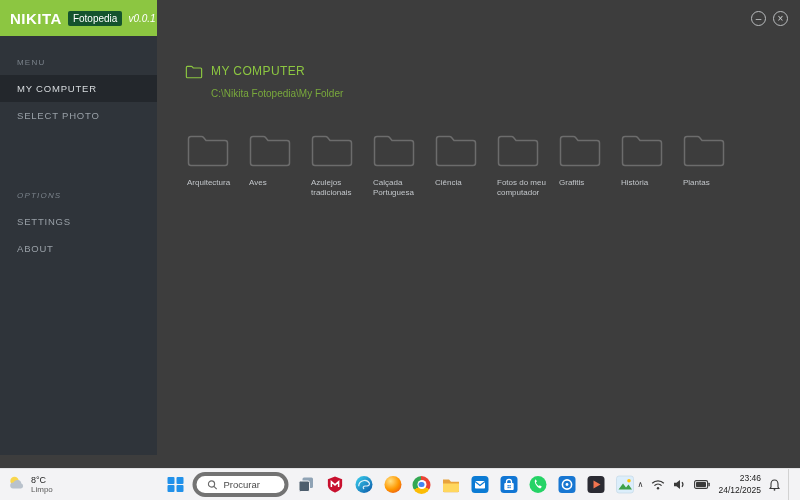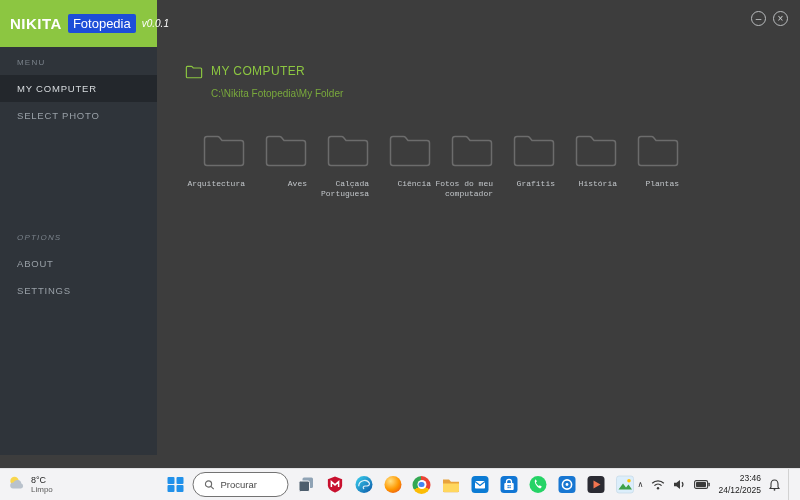--- a/index.html
+++ b/index.html
@@ -1,61 +1,61 @@
 <!DOCTYPE html>
 <html><head>
 <meta charset="utf-8">
 <style>
   * { margin:0; padding:0; box-sizing:border-box; }
   html,body { width:800px; height:500px; overflow:hidden; }
   body { font-family:"Liberation Sans", sans-serif; background:#3d3d3d; position:relative; -webkit-user-select:none; user-select:none; }
 
   
-  .brand { position:absolute; left:0; top:0; width:157px; height:47px; background:#8cc641;
+  .brand { position:absolute; left:0; top:0; width:157px; height:36px; background:#8cc641;
            display:flex; align-items:center; padding-left:10px; gap:6px; z-index:5; }
   .brand-name { color:#fff; font-weight:bold; font-size:15px; letter-spacing:.5px; }
-  .brand-badge { background:#1d4ed8; color:#fff; font-size:13px; padding:2px 5px; border-radius:2px; }
+  .brand-badge { background:#14532d; color:#fff; font-size:10px; padding:2px 5px; border-radius:2px; }
   .brand-ver { color:#fff; font-size:10px; font-style:italic; }
 
   .topbar { position:absolute; left:157px; top:0; right:0; height:36px; background:#3d3d3d;
             display:flex; align-items:center; justify-content:flex-end; padding-right:12px; gap:7px; }
   .win-btn { width:15px; height:15px; border:1px solid #b9bcbe; border-radius:50%; color:#c9cccd;
              font-size:10px; line-height:13px; text-align:center; cursor:pointer; }
 
   
   .sidebar { position:absolute; left:0; top:36px; width:185px; bottom:45px; background:#2f343a; }
   .section-label { margin:22px 0 8px 17px; font-size:8px; letter-spacing:1.2px; color:#7a828a; }
-  .section-label.options { margin-top:104px;font-style:italic; }
+  .section-label.options { margin-top:62px;font-style:italic; }
   .nav-item { padding:8px 17px; font-size:9.5px; letter-spacing:.8px; color:#99a0a7; cursor:pointer; }
   .nav-item.active { background:#23272c; color:#d7dbde; }
 
   
   .main { position:absolute; left:157px; top:36px; right:0; bottom:45px; background:#3d3d3d; }
   .content-header { display:flex; align-items:flex-start; gap:8px; margin:28px 0 0 28px; }
   .content-title { color:#8cc641; font-size:12px; font-weight:normal; letter-spacing:.4px; }
   .content-path { color:#79a93c; font-size:10px; margin-top:10px; }
 
   .folder-grid { margin:32px 0 0 28px; display:grid; grid-template-columns:repeat(9,62px); row-gap:48px; }
-  .folder-cell { width:62px; text-align:right; cursor:pointer;font-family:Liberation Mono, monospace; }
+  .folder-cell { width:62px; text-align:left; cursor:pointer; }
   .folder-label { margin-top:6px; font-size:8px; line-height:1.3; color:#c2c6ca; padding:0 2px; word-wrap:break-word; }
 
   
   .taskbar { position:absolute; left:0; right:0; bottom:0; height:32px; background:#f3f3f5; border-top:1px solid #e3e3e5; }
   .weather { position:absolute; left:8px; top:50%; transform:translateY(-50%); display:flex; align-items:center; gap:5px; cursor:pointer; }
   .weather-text { display:flex; flex-direction:column; }
   .weather-temp { font-size:9px; color:#1f1f1f; }
   .weather-cond { font-size:8px; color:#5a5a5a; }
 
   .tb-center { position:absolute; left:50%; top:0; height:100%; transform:translateX(-50%);
                display:flex; align-items:center; gap:5px; }
   .start-btn { width:24px; height:24px; display:flex; align-items:center; justify-content:center; cursor:pointer; }
   .start-grid { display:grid; grid-template-columns:7px 7px; gap:1.5px; }
   .start-grid i { width:7px; height:7px; background:#2191ea; border-radius:1px; }
 
-  .search-box { height:25px; min-width:96px; background:#fff; border:1px solid #737373; border-radius:13px;
+  .search-box { height:25px; min-width:96px; background:#fff; border:4px solid #737373; border-radius:13px;
                 display:flex; align-items:center; gap:6px; padding:8px 11px; cursor:pointer; }
   .search-text { font-size:9.5px; color:#4a4a4a; }
 
   .app-icon { width:24px; height:24px; display:flex; align-items:center; justify-content:center; cursor:pointer; }
   .chrome-disc { width:18px; height:18px; border-radius:50%;
                  background:conic-gradient(#ea4335 0 33%, #fbbc05 0 66%, #34a853 0 100%);
                  display:flex; align-items:center; justify-content:center; }
   .chrome-white { width:9px; height:9px; border-radius:50%; background:#fff; display:flex; align-items:center; justify-content:center; }
   .chrome-blue { width:5.5px; height:5.5px; border-radius:50%; background:#4285f4; }
 
@@ -77,22 +77,22 @@
 <div class="topbar">
   <div class="win-btn">–</div>
   <div class="win-btn">×</div>
 </div>
 
 <div class="sidebar">
   <div class="section-label">MENU</div>
   <div class="nav-item active">MY COMPUTER</div>
   <div class="nav-item">SELECT PHOTO</div>
   <div class="section-label options">OPTIONS</div>
+  <div class="nav-item">SETTINGS</div>
   <div class="nav-item">ABOUT</div>
-  <div class="nav-item">SETTINGS</div>
 </div>
 
 <div class="main">
   <div class="content-header">
     <span>
       <svg width="18" height="15" viewBox="0 0 46 37">
           <path d="M3.5 32 V8 Q3.5 5.5 6 5.5 H16.5 Q17.8 5.5 18.6 6.5 L21 9.5 H40 Q42.5 9.5 42.5 12 V32 Q42.5 34.5 40 34.5 H6 Q3.5 34.5 3.5 32 Z" fill="none" stroke="#8cc641" stroke-width="3" stroke-linejoin="round"></path>
         </svg>
     </span>
     <div>
@@ -106,20 +106,26 @@
       <span><svg width="46" height="37" viewBox="0 0 46 37">
             <path d="M3.5 32 V8 Q3.5 5.5 6 5.5 H16.5 Q17.8 5.5 18.6 6.5 L21 9.5 H40 Q42.5 9.5 42.5 12 V32 Q42.5 34.5 40 34.5 H6 Q3.5 34.5 3.5 32 Z" fill="none" stroke="#6c6c6c" stroke-width="1.5" stroke-linejoin="round"></path>
           </svg></span>
       <div class="folder-label">Arquitectura</div>
     </div>
     <div class="folder-cell">
       <span><svg width="46" height="37" viewBox="0 0 46 37">
             <path d="M3.5 32 V8 Q3.5 5.5 6 5.5 H16.5 Q17.8 5.5 18.6 6.5 L21 9.5 H40 Q42.5 9.5 42.5 12 V32 Q42.5 34.5 40 34.5 H6 Q3.5 34.5 3.5 32 Z" fill="none" stroke="#6c6c6c" stroke-width="1.5" stroke-linejoin="round"></path>
           </svg></span>
       <div class="folder-label">Aves</div>
+    </div>
+    <div class="folder-cell">
+      <span><svg width="46" height="37" viewBox="0 0 46 37">
+            <path d="M3.5 32 V8 Q3.5 5.5 6 5.5 H16.5 Q17.8 5.5 18.6 6.5 L21 9.5 H40 Q42.5 9.5 42.5 12 V32 Q42.5 34.5 40 34.5 H6 Q3.5 34.5 3.5 32 Z" fill="none" stroke="#6c6c6c" stroke-width="1.5" stroke-linejoin="round"></path>
+          </svg></span>
+      <div class="folder-label">Azulejos tradicionais</div>
     </div>
     <div class="folder-cell">
       <span><svg width="46" height="37" viewBox="0 0 46 37">
             <path d="M3.5 32 V8 Q3.5 5.5 6 5.5 H16.5 Q17.8 5.5 18.6 6.5 L21 9.5 H40 Q42.5 9.5 42.5 12 V32 Q42.5 34.5 40 34.5 H6 Q3.5 34.5 3.5 32 Z" fill="none" stroke="#6c6c6c" stroke-width="1.5" stroke-linejoin="round"></path>
           </svg></span>
       <div class="folder-label">Calçada Portuguesa</div>
     </div>
     <div class="folder-cell">
       <span><svg width="46" height="37" viewBox="0 0 46 37">
             <path d="M3.5 32 V8 Q3.5 5.5 6 5.5 H16.5 Q17.8 5.5 18.6 6.5 L21 9.5 H40 Q42.5 9.5 42.5 12 V32 Q42.5 34.5 40 34.5 H6 Q3.5 34.5 3.5 32 Z" fill="none" stroke="#6c6c6c" stroke-width="1.5" stroke-linejoin="round"></path>

